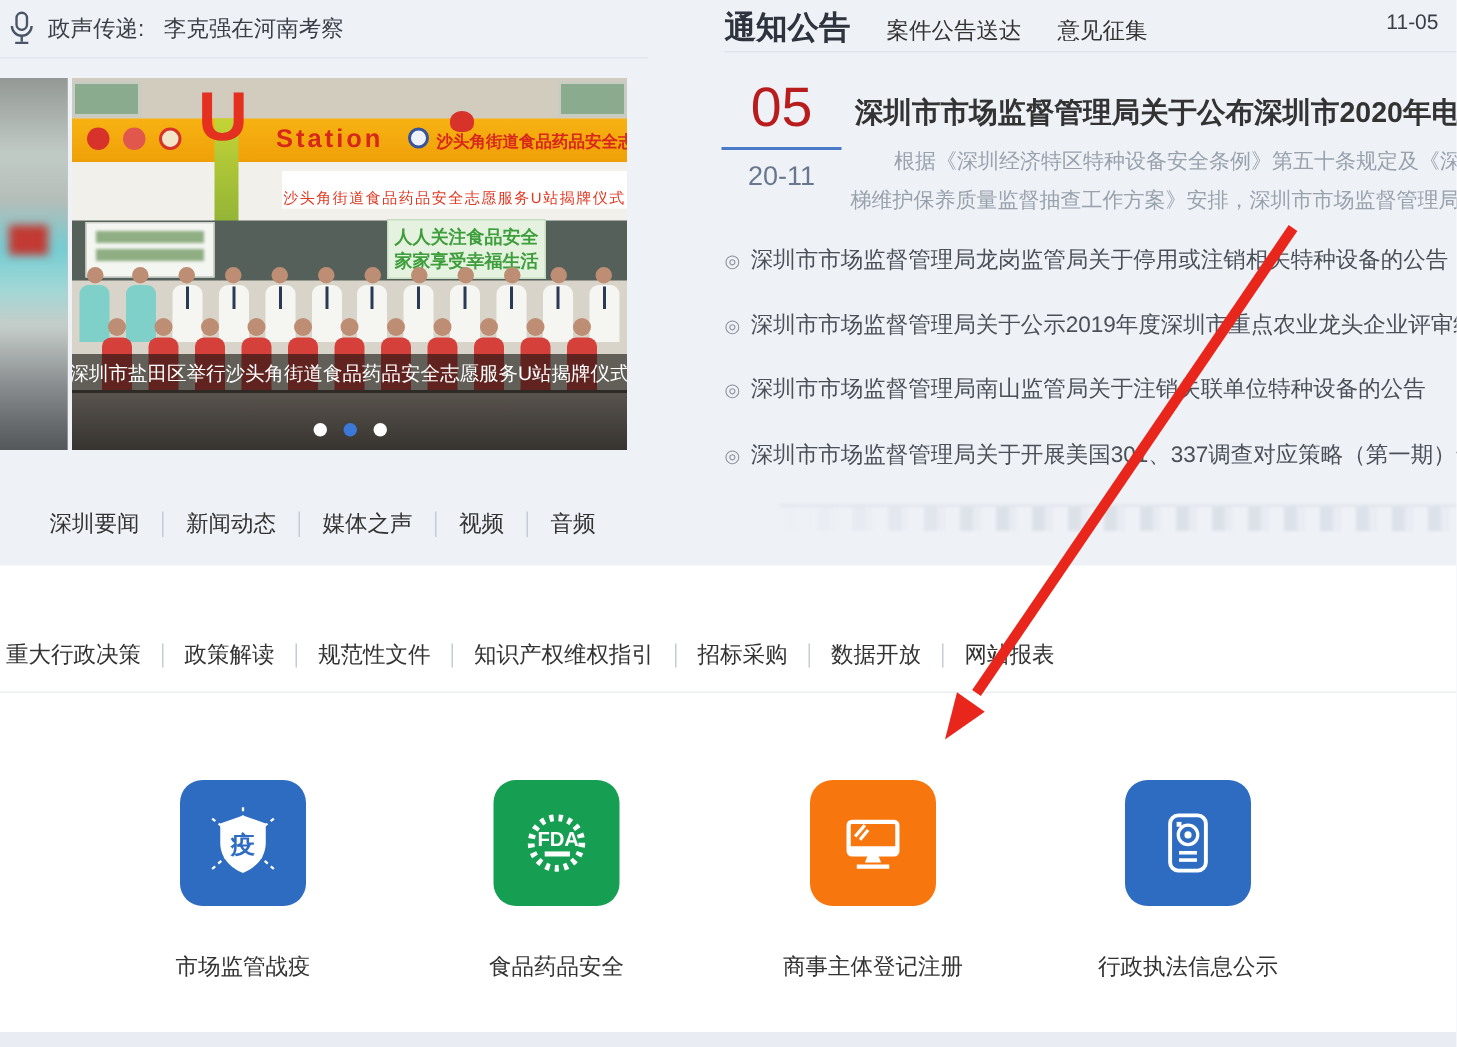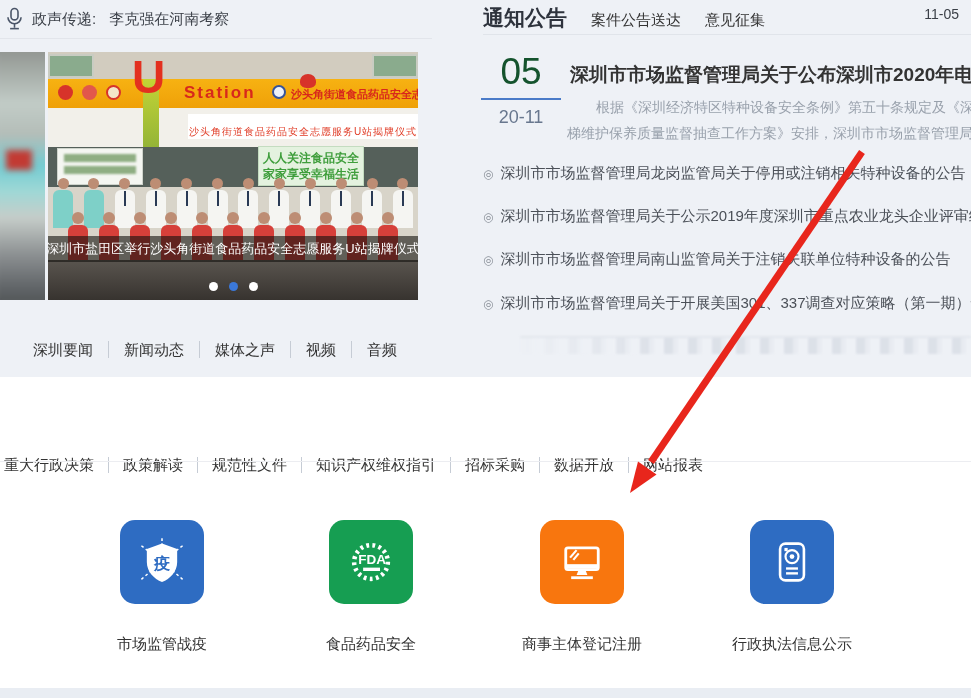--- a/index.html
+++ b/index.html
@@ -81,33 +81,33 @@
   .news-tabs .tab:first-child{padding-left:0;}
   .news-tabs .tab:last-child{border-right:none;}
 
   
   .notice-header{position:absolute;left:483px;top:4px;display:flex;align-items:baseline;}
   .notice-title{font-size:21px;font-weight:bold;color:#2e333d;}
   .notice-tab{font-size:15px;color:#333;margin-left:24px;cursor:pointer;}
   .notice-divider{position:absolute;left:483px;top:34px;width:488px;border-top:1px solid #e0e4ea;}
 
   .date-block{position:absolute;left:465px;top:52px;width:112px;text-align:center;}
-  .date-day{font-size:37px;color:#14532d;line-height:1.1;font-weight:normal;}
+  .date-day{font-size:37px;color:#b91c1c;line-height:1.1;font-weight:normal;}
   .date-line{width:80px;border-top:2px solid #4a7bc8;margin:5px auto 7px;}
   .date-small{font-size:18px;color:#68778e;}
   .featured-title{position:absolute;left:570px;top:62px;font-size:19px;font-weight:bold;color:#333;white-space:nowrap;cursor:pointer;}
   .excerpt1{position:absolute;left:596px;top:99px;font-size:14px;color:#99a1ac;white-space:nowrap;}
   .excerpt2{position:absolute;left:567px;top:125px;font-size:14px;color:#99a1ac;white-space:nowrap;}
 
   .notice-item{position:absolute;left:483px;font-size:15px;color:#4b5058;white-space:nowrap;cursor:pointer;}
   .notice-item .bullet{color:#8a9099;font-size:12px;margin-right:7px;}
   .ni0{top:164px;} .ni1{top:207px;} .ni2{top:250px;} .ni3{top:294px;}
 
   
-  .policy-nav{position:absolute;left:4px;top:429px;display:flex;align-items:center;margin-top:28px;}
+  .policy-nav{position:absolute;left:4px;top:429px;display:flex;align-items:center;}
   .policy-nav .tab{font-size:15px;color:#333;padding:0 14px;border-right:1px solid #c6ccd5;line-height:16px;white-space:nowrap;cursor:pointer;}
   .policy-nav .tab:first-child{padding-left:0;}
   .policy-nav .tab:last-child{border-right:none;}
   .nav-divider{position:absolute;left:0;top:461px;width:971px;border-top:1px solid #ecedf1;}
 
   
   .service-card{position:absolute;top:520px;width:170px;text-align:center;cursor:pointer;}
   .sc0{left:77px;} .sc1{left:286px;} .sc2{left:497px;} .sc3{left:707px;text-align:center;}
   .service-icon{width:84px;height:84px;border-radius:15px;margin:0 auto;display:flex;align-items:center;justify-content:center;}
   .service-label{margin-top:31px;font-size:15px;color:#333;white-space:nowrap;}

